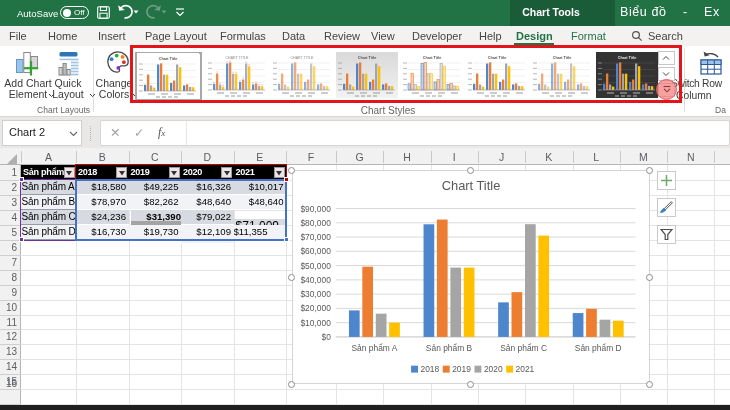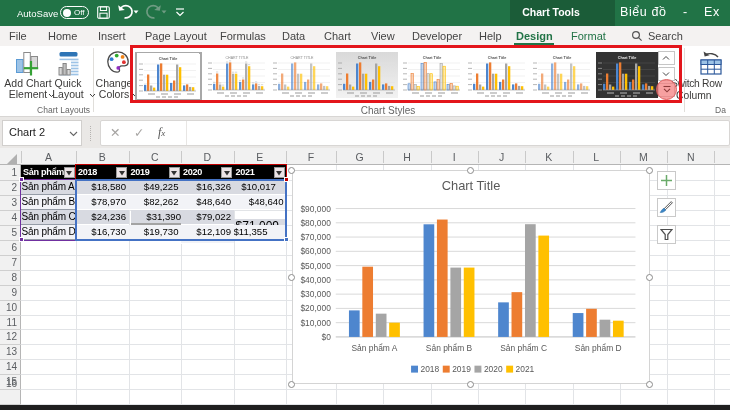--- a/index.html
+++ b/index.html
@@ -34,21 +34,21 @@
 </svg>
 <div class="abs" style="left:510px;top:6px;width:82px;text-align:center;color:#fff;font-size:10.5px;font-weight:bold;">Chart Tools</div>
 <div class="abs" style="left:620px;top:5px;color:#fff;font-size:12.5px;letter-spacing:0.6px;white-space:nowrap;">Biểu đồ&nbsp;&nbsp;&nbsp; -&nbsp;&nbsp;&nbsp; Ex</div>
 <div class="abs" style="left:0;top:26px;width:730px;height:20px;background:#f4f2f1"></div>
 <div class="abs" style="left:9px;top:30px;font-size:11px;color:#444;">File</div>
 <div class="abs" style="left:48px;top:30px;font-size:11px;color:#444;">Home</div>
 <div class="abs" style="left:98px;top:30px;font-size:11px;color:#444;">Insert</div>
 <div class="abs" style="left:145px;top:30px;font-size:11px;color:#444;">Page Layout</div>
 <div class="abs" style="left:220px;top:30px;font-size:11px;color:#444;">Formulas</div>
 <div class="abs" style="left:282px;top:30px;font-size:11px;color:#444;">Data</div>
-<div class="abs" style="left:324px;top:30px;font-size:11px;color:#444;">Chart</div>
+<div class="abs" style="left:324px;top:30px;font-size:11px;color:#444;">Review</div>
 <div class="abs" style="left:371px;top:30px;font-size:11px;color:#444;">View</div>
 <div class="abs" style="left:412px;top:30px;font-size:11px;color:#444;">Developer</div>
 <div class="abs" style="left:479px;top:30px;font-size:11px;color:#444;">Help</div>
 <div class="abs" style="left:516px;top:30px;font-size:11px;color:#217346;font-weight:bold;">Design</div>
 <div class="abs" style="left:514px;top:43px;width:40px;height:3px;background:#217346"></div>
 <div class="abs" style="left:571px;top:30px;font-size:11px;color:#217346;">Format</div>
 <svg class="abs" style="left:631px;top:30px" width="12" height="12" viewBox="0 0 12 12">
 <circle cx="5" cy="5" r="3.4" fill="none" stroke="#555" stroke-width="1.2"></circle>
 <line x1="7.6" y1="7.6" x2="10.6" y2="10.6" stroke="#555" stroke-width="1.2"></line>
 </svg>
@@ -595,29 +595,29 @@
     <path d="M0,0 L6,0 L3,4.5 Z" fill="#333"></path>
   </svg>
 <div class="abs" style="left:273.5px;top:167.0px;width:11px;height:11px;background:#ece4e6;border:1px solid #9a9a9a;"></div>
 <svg class="abs" style="left:276.0px;top:170.5px" width="6" height="5" viewBox="0 0 6 5">
     <path d="M0,0 L6,0 L3,4.5 Z" fill="#333"></path>
   </svg>
 <div class="abs" style="left:21px;top:179.95px;width:55px;height:14.95px;background:#d8dae1;color:#000;font-size:10px;font-weight:normal;text-align:left;padding-left:0.5px;letter-spacing:-0.15px;line-height:14.95px;white-space:nowrap;overflow:hidden;border-bottom:1px solid #959ca6;">Sản phẩm A</div>
 <div class="abs" style="left:76px;top:179.95px;width:52.5px;height:14.95px;background:#d8dae1;color:#000;font-size:9.6px;font-weight:normal;text-align:right;padding-right:2.5px;letter-spacing:0;line-height:14.95px;white-space:nowrap;overflow:hidden;border-bottom:1px solid #ffffff;">$18,580</div>
 <div class="abs" style="left:128.5px;top:179.95px;width:52.5px;height:14.95px;background:#d8dae1;color:#000;font-size:9.6px;font-weight:normal;text-align:right;padding-right:2.5px;letter-spacing:0;line-height:14.95px;white-space:nowrap;overflow:hidden;border-bottom:1px solid #ffffff;">$49,225</div>
 <div class="abs" style="left:181px;top:179.95px;width:52.5px;height:14.95px;background:#d8dae1;color:#000;font-size:9.6px;font-weight:normal;text-align:right;padding-right:2.5px;letter-spacing:0;line-height:14.95px;white-space:nowrap;overflow:hidden;border-bottom:1px solid #ffffff;">$16,326</div>
-<div class="abs" style="left:233.5px;top:179.95px;width:52.5px;height:14.95px;background:#d8dae1;color:#000;font-size:9.6px;font-weight:normal;text-align:center;padding-right:2.5px;letter-spacing:0;line-height:14.95px;white-space:nowrap;overflow:hidden;border-bottom:1px solid #ffffff;">$10,017</div>
+<div class="abs" style="left:233.5px;top:179.95px;width:52.5px;height:14.95px;background:#d8dae1;color:#000;font-size:9.6px;font-weight:normal;text-align:right;padding-right:2.5px;letter-spacing:0;line-height:14.95px;white-space:nowrap;overflow:hidden;border-bottom:1px solid #ffffff;">$10,017</div>
 <div class="abs" style="left:21px;top:194.9px;width:55px;height:14.95px;background:#f2f3f7;color:#000;font-size:10px;font-weight:normal;text-align:left;padding-left:0.5px;letter-spacing:-0.15px;line-height:14.95px;white-space:nowrap;overflow:hidden;border-bottom:1px solid #959ca6;">Sản phẩm B</div>
 <div class="abs" style="left:76px;top:194.9px;width:52.5px;height:14.95px;background:#f2f3f7;color:#000;font-size:9.6px;font-weight:normal;text-align:right;padding-right:2.5px;letter-spacing:0;line-height:14.95px;white-space:nowrap;overflow:hidden;border-bottom:1px solid #ffffff;">$78,970</div>
 <div class="abs" style="left:128.5px;top:194.9px;width:52.5px;height:14.95px;background:#f2f3f7;color:#000;font-size:9.6px;font-weight:normal;text-align:right;padding-right:2.5px;letter-spacing:0;line-height:14.95px;white-space:nowrap;overflow:hidden;border-bottom:1px solid #ffffff;">$82,262</div>
 <div class="abs" style="left:181px;top:194.9px;width:52.5px;height:14.95px;background:#f2f3f7;color:#000;font-size:9.6px;font-weight:normal;text-align:right;padding-right:2.5px;letter-spacing:0;line-height:14.95px;white-space:nowrap;overflow:hidden;border-bottom:1px solid #ffffff;">$48,640</div>
 <div class="abs" style="left:233.5px;top:194.9px;width:52.5px;height:14.95px;background:#f2f3f7;color:#000;font-size:9.6px;font-weight:normal;text-align:right;padding-right:2.5px;letter-spacing:0;line-height:14.95px;white-space:nowrap;overflow:hidden;border-bottom:1px solid #ffffff;">$48,640</div>
 <div class="abs" style="left:21px;top:209.85px;width:55px;height:14.95px;background:#d8dae1;color:#000;font-size:10px;font-weight:normal;text-align:left;padding-left:0.5px;letter-spacing:-0.15px;line-height:14.95px;white-space:nowrap;overflow:hidden;border-bottom:1px solid #959ca6;">Sản phẩm C</div>
 <div class="abs" style="left:76px;top:209.85px;width:52.5px;height:14.95px;background:#d8dae1;color:#000;font-size:9.6px;font-weight:normal;text-align:right;padding-right:2.5px;letter-spacing:0;line-height:14.95px;white-space:nowrap;overflow:hidden;border-bottom:1px solid #ffffff;">$24,236</div>
-<div class="abs" style="left:131px;top:209.85px;width:52.5px;height:14.95px;background:#d8dae1;color:#000;font-size:9.6px;font-weight:normal;text-align:right;padding-right:2.5px;letter-spacing:0;line-height:14.95px;white-space:nowrap;overflow:hidden;border-bottom:2px solid #a3a3a3;">$31,390</div>
+<div class="abs" style="left:131px;top:209.85px;width:52.5px;height:14.95px;background:#d8dae1;color:#000;font-size:9.6px;font-weight:bold;text-align:right;padding-right:2.5px;letter-spacing:0;line-height:14.95px;white-space:nowrap;overflow:hidden;border-bottom:4px solid #a3a3a3;">$31,390</div>
 <div class="abs" style="left:181px;top:209.85px;width:52.5px;height:14.95px;background:#d8dae1;color:#000;font-size:9.6px;font-weight:normal;text-align:right;padding-right:2.5px;letter-spacing:0;line-height:14.95px;white-space:nowrap;overflow:hidden;border-bottom:1px solid #ffffff;">$79,022</div>
 <div class="abs" style="left:233.5px;top:219px;width:52.5px;height:14.95px;background:#d8dae1;color:#000;font-size:12px;font-weight:normal;text-align:right;padding-right:7px;letter-spacing:0;line-height:14.95px;white-space:nowrap;overflow:hidden;border-bottom:1px solid #ffffff;">$71,009</div>
 <div class="abs" style="left:21px;top:224.8px;width:55px;height:14.95px;background:#f2f3f7;color:#000;font-size:10px;font-weight:normal;text-align:left;padding-left:0.5px;letter-spacing:-0.15px;line-height:14.95px;white-space:nowrap;overflow:hidden;border-bottom:1px solid #959ca6;">Sản phẩm D</div>
 <div class="abs" style="left:76px;top:224.8px;width:52.5px;height:14.95px;background:#f2f3f7;color:#000;font-size:9.6px;font-weight:normal;text-align:right;padding-right:2.5px;letter-spacing:0;line-height:14.95px;white-space:nowrap;overflow:hidden;border-bottom:1px solid #ffffff;">$16,730</div>
 <div class="abs" style="left:128.5px;top:224.8px;width:52.5px;height:14.95px;background:#f2f3f7;color:#000;font-size:9.6px;font-weight:normal;text-align:right;padding-right:2.5px;letter-spacing:0;line-height:14.95px;white-space:nowrap;overflow:hidden;border-bottom:1px solid #ffffff;">$19,730</div>
 <div class="abs" style="left:181px;top:224.8px;width:52.5px;height:19px;background:#f2f3f7;color:#000;font-size:9.6px;font-weight:normal;text-align:right;padding-right:2.5px;letter-spacing:0;line-height:14.95px;white-space:nowrap;overflow:hidden;border-bottom:1px solid #ffffff;">$12,109</div>
 <div class="abs" style="left:233.5px;top:224.8px;width:52.5px;height:14.95px;background:#f2f3f7;color:#000;font-size:9.6px;font-weight:normal;text-align:right;padding-right:20px;letter-spacing:0;line-height:14.95px;white-space:nowrap;overflow:hidden;border-bottom:1px solid #ffffff;">$11,355</div>
 <div class="abs" style="left:75px;top:164.0px;width:212px;height:16.94999999999999px;border:1px solid #c00000;"></div>
 <div class="abs" style="left:20px;top:178.95px;width:57px;height:61.80000000000001px;border:1px solid #7030a0;"></div>
 <div class="abs" style="left:75px;top:178.95px;width:212px;height:61.80000000000001px;border:2px solid #4472c4;"></div>

